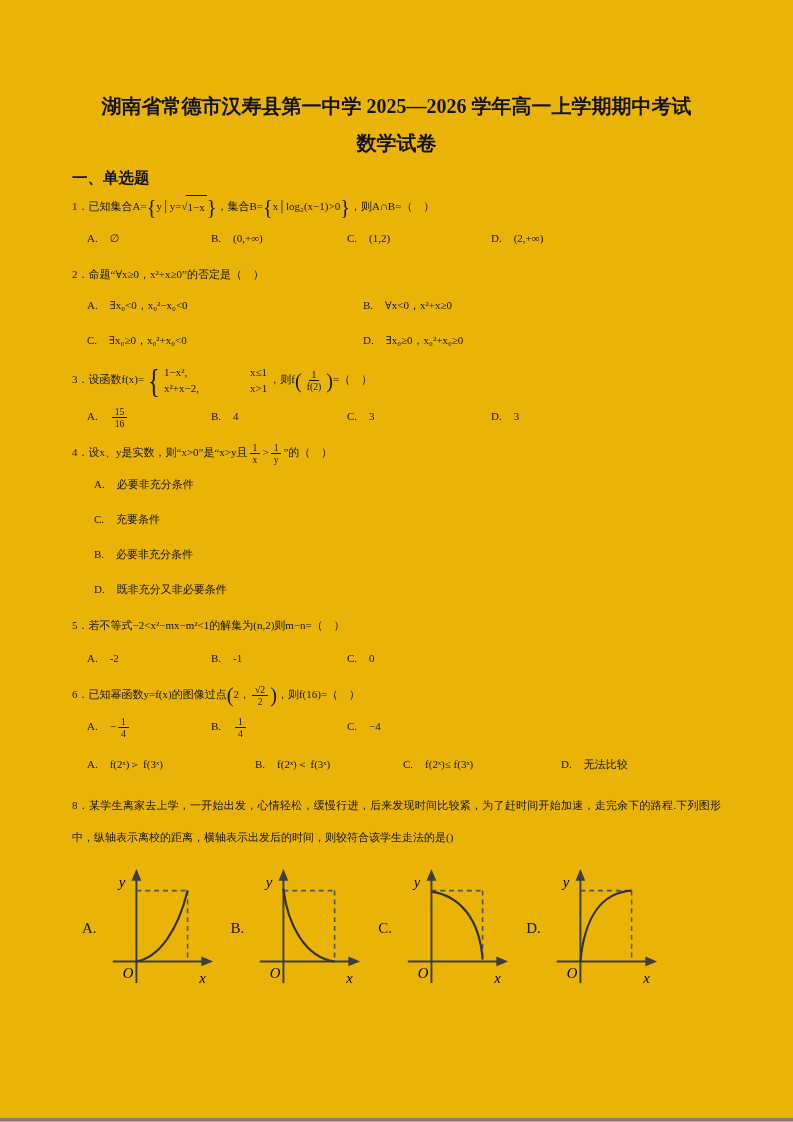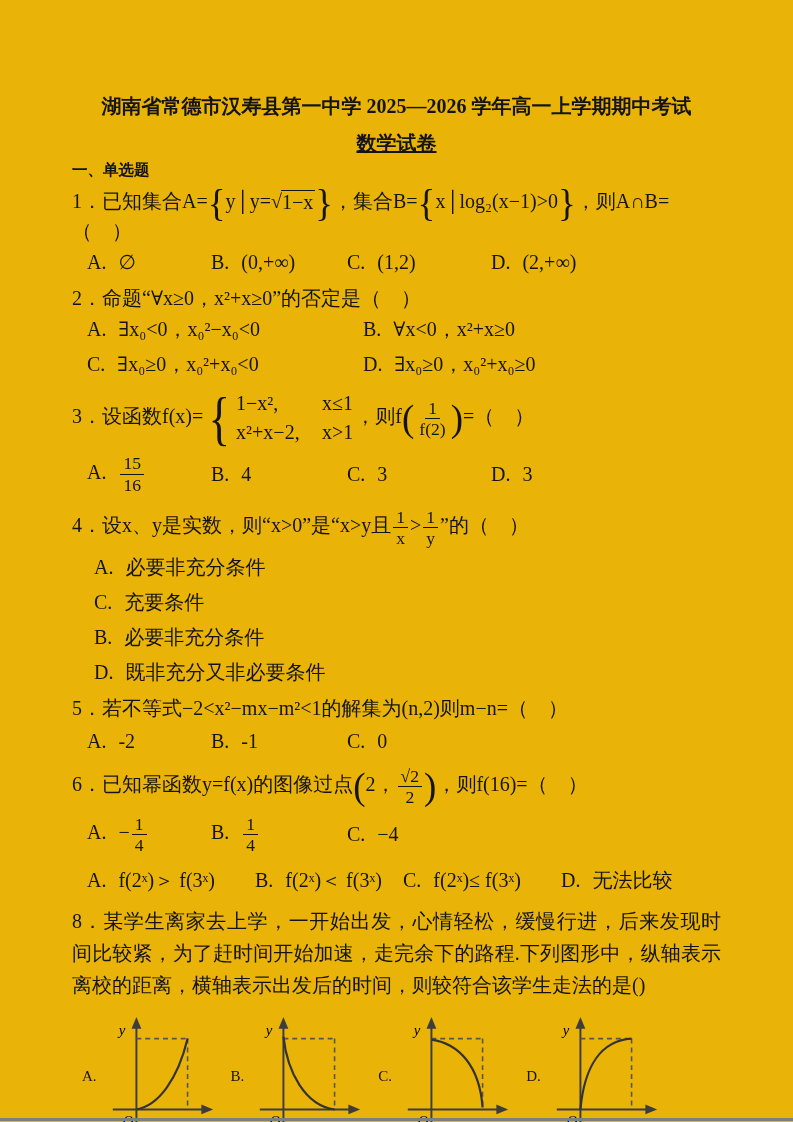--- a/index.html
+++ b/index.html
@@ -1,22 +1,22 @@
 <!DOCTYPE html>
 <html><head>
 <meta charset="utf-8">
 <style>
   html,body{margin:0;padding:0;background:#e8e8e8;}
   .page{position:relative;width:793px;height:1122px;background:#eab308;margin:0 auto;
         font-family:"Liberation Serif","DejaVu Serif",serif;color:#141414;overflow:hidden;}
   .content{padding:95px 72px 0 72px;}
   .title{ text-align:center;font-weight:bold;font-size:20px;line-height:1.1;margin:0 0 15px 0;}
-  .title2{text-align:center;font-weight:bold;font-size:20px;line-height:1.1;margin:0 0 6px 0;text-decoration:underline;}
+  .title2{text-align:center;font-weight:bold;font-size:20px;line-height:1.1;margin:0 0 14px 0;}
   .section-head{font-weight:bold;font-size:15.5px;margin:0 0 6px 0;}
-  .q{font-size:20px;}
+  .q{font-size:11px;}
   .stem{line-height:23px;margin:0 0 6px 0;}
   .q5 .stem{margin-bottom:8px;}
   
   .opts{margin:0 0 12px 0;line-height:26px;}
   .opts-row4{display:grid;grid-template-columns:124px 136px 144px auto;padding-left:15px;align-items:center;}
   .opts-q7{display:grid;grid-template-columns:168px 148px 158px auto;padding-left:15px;align-items:center;}
   .opts-2col{display:grid;grid-template-columns:276px auto;row-gap:9px;padding-left:15px;}
   .opts-list{display:block;padding-left:22px;}
   .opts-list .opt{display:block;margin-bottom:9px;}
   .opt{white-space:nowrap;}

